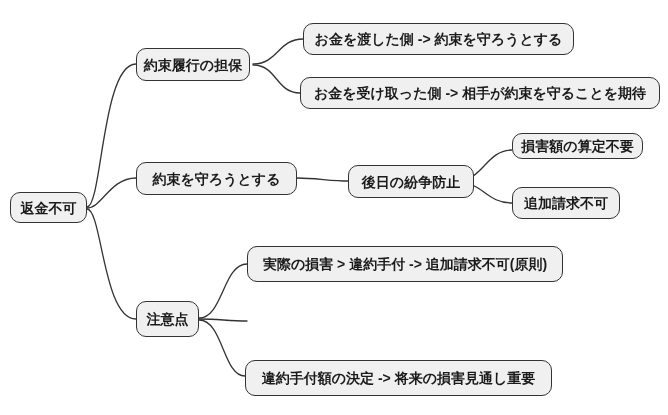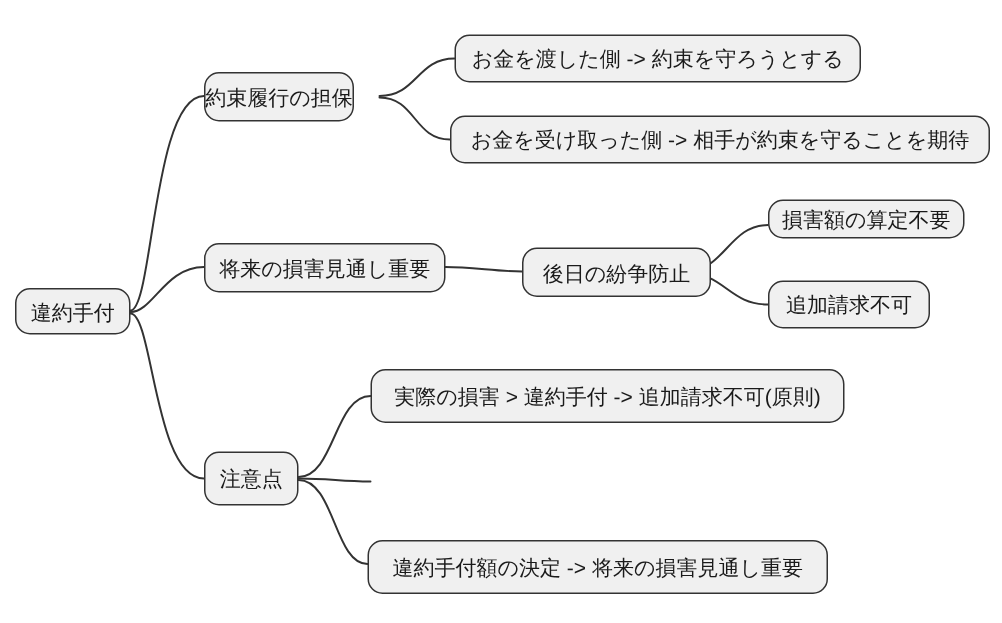--- a/index.html
+++ b/index.html
@@ -38,20 +38,21 @@
     align-items: center;
     justify-content: center;
     background: var(--node-fill);
     border: 1.5px solid var(--node-border);
     border-radius: 10px;
     color: var(--text);
     font-size: 14px;
     line-height: 1;
     white-space: nowrap;
     padding: 0 4px;
+    font-weight: bold;
   }
 </style>
 </head>
 <body>
 
 <div class="canvas">
 
   <svg class="edges" viewBox="0 0 668 415" aria-hidden="true">
     <path d="M 87 207 C 102 207 102 64 136 64"></path>
     <path d="M 87 208 C 102 208 110 178 136 178"></path>
@@ -59,29 +60,29 @@
     <path d="M 253 64 C 278 64 278 39 303 39"></path>
     <path d="M 253 65 C 277 65 276 93 300 93"></path>
     <path d="M 297 178 C 315 178 331 181 348 181"></path>
     <path d="M 457 181 C 483 181 486 150 512 150"></path>
     <path d="M 457 182 C 483 182 486 203 512 203"></path>
     <path d="M 199 318 C 223 318 223 264 247 264"></path>
     <path d="M 199 319 C 220 319 227 321 247 321"></path>
     <path d="M 199 320 C 223 320 223 376 245 376"></path>
   </svg>
 
-  <div class="node" style="left:10px;  top:192px; width:77px;  height:31px">違約手付</div>
+  <div class="node" style="left:10px;  top:192px; width:77px;  height:31px">返金不可</div>
 
-  <div class="node" style="left:136px; top:48px;  width:100px; height:33px">約束履行の担保</div>
+  <div class="node" style="left:136px; top:48px;  width:114px; height:33px">約束履行の担保</div>
 
   <div class="node" style="left:303px; top:23px;  width:271px; height:32px">お金を渡した側 -&gt; 約束を守ろうとする</div>
 
   <div class="node" style="left:300px; top:77px;  width:360px; height:32px">お金を受け取った側 -&gt; 相手が約束を守ることを期待</div>
 
-  <div class="node" style="left:136px; top:162px; width:161px; height:33px">将来の損害見通し重要</div>
+  <div class="node" style="left:136px; top:162px; width:161px; height:33px">約束を守ろうとする</div>
 
   <div class="node" style="left:348px; top:165px; width:126px; height:33px">後日の紛争防止</div>
 
   <div class="node" style="left:512px; top:133px; width:131px; height:26px">損害額の算定不要</div>
 
   <div class="node" style="left:512px; top:187px; width:108px; height:32px">追加請求不可</div>
 
   <div class="node" style="left:136px; top:301px; width:63px;  height:36px">注意点</div>
 
   <div class="node" style="left:247px; top:246px; width:316px; height:36px">実際の損害 &gt; 違約手付 -&gt; 追加請求不可(原則)</div>

